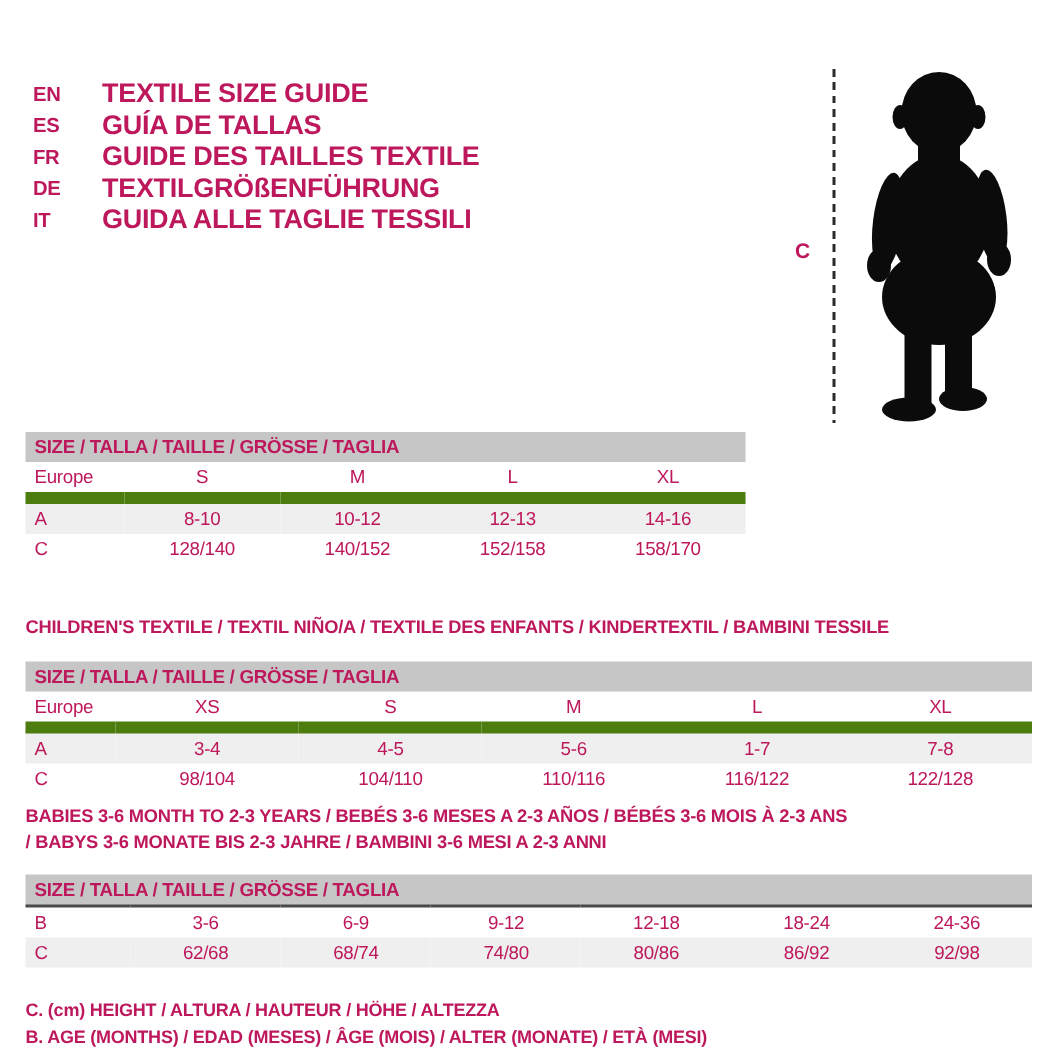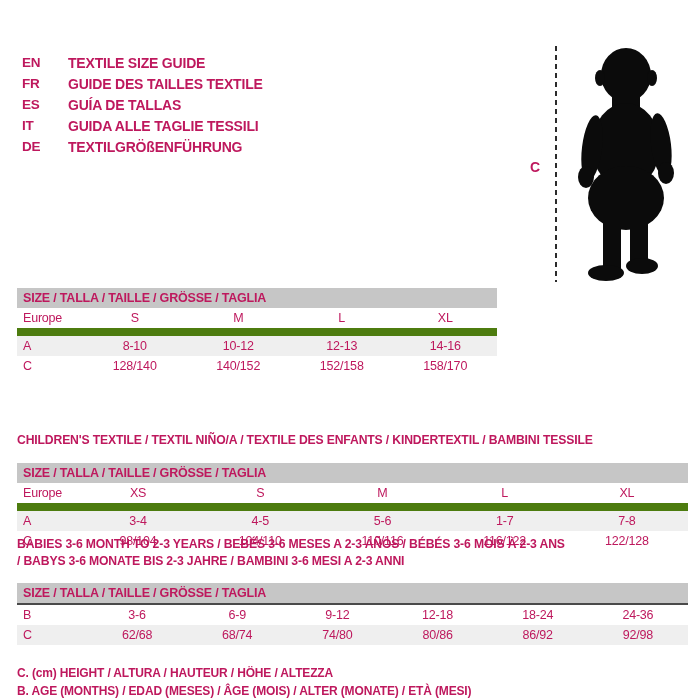--- a/index.html
+++ b/index.html
@@ -11,21 +11,21 @@
     font-family: "Liberation Sans", sans-serif;
     color: #be185d;
     overflow: hidden;
     margin-top: 36px;
   }
 
   
   .langs { position: absolute; left: 22px; top: 16px; }
   .lang-row { display: flex; height: 21px; align-items: center; }
   .lang-code { width: 46px; font-size: 13.5px; font-weight: bold; letter-spacing: -0.2px; }
-  .lang-title { font-size: 14px; font-weight: bold; letter-spacing: -0.2px; white-space: nowrap; }
+  .lang-title { font-size: 18px; font-weight: bold; letter-spacing: -0.2px; white-space: nowrap; }
 
   
   .figure { position: absolute; left: 520px; top: 8px; width: 178px; height: 242px; }
   .height-line {
     position: absolute; left: 35px; top: 2px; width: 2px; height: 236px;
     background: repeating-linear-gradient(to bottom, #2b2b2b 0 5px, transparent 5px 9px);
   }
   .height-label {
     position: absolute; left: 10px; top: 115px;
     font-size: 14px; font-weight: bold;
@@ -33,21 +33,21 @@
   .baby-svg { position: absolute; left: 46px; top: 0; }
 
   
   .section { position: absolute; left: 17px; }
   .sec-title {
     font-size: 12.2px; font-weight: bold; letter-spacing: -0.15px;
     line-height: 16px; white-space: nowrap;
   }
   .sec-title.wrap { white-space: normal; max-width: 552px; line-height: 17px; }
   #section-junior   { top: 252px; width: 480px; }
-  #section-children { top: 396px; width: 671px; }
+  #section-children { top: 374px; width: 671px; }
   #section-babies   { top: 500px; width: 671px; }
   #section-junior .sec-title   { margin-bottom: 17px; }
   #section-children .sec-title { margin-bottom: 15px; }
   #section-babies .sec-title   { margin-bottom: 13px; }
 
   table.size-table {
     width: 100%; border-collapse: collapse; table-layout: fixed;
     font-size: 12.5px; letter-spacing: -0.2px;
   }
   table.size-table td { height: 20px; padding: 0 20px; text-align: center; }
@@ -68,34 +68,34 @@
 <body>
 
 <div id="page">
 
   <div class="langs">
     <div class="lang-row">
       <span class="lang-code">EN</span>
       <span class="lang-title">TEXTILE SIZE GUIDE</span>
     </div>
     <div class="lang-row">
+      <span class="lang-code">ES</span>
+      <span class="lang-title">GUÍA DE TALLAS</span>
+    </div>
+    <div class="lang-row">
       <span class="lang-code">FR</span>
       <span class="lang-title">GUIDE DES TAILLES TEXTILE</span>
     </div>
     <div class="lang-row">
-      <span class="lang-code">ES</span>
-      <span class="lang-title">GUÍA DE TALLAS</span>
+      <span class="lang-code">DE</span>
+      <span class="lang-title">TEXTILGRÖßENFÜHRUNG</span>
     </div>
     <div class="lang-row">
       <span class="lang-code">IT</span>
       <span class="lang-title">GUIDA ALLE TAGLIE TESSILI</span>
-    </div>
-    <div class="lang-row">
-      <span class="lang-code">DE</span>
-      <span class="lang-title">TEXTILGRÖßENFÜHRUNG</span>
     </div>
   </div>
 
   <div class="figure">
     <span class="height-label">C</span>
     <div class="height-line"></div>
     <svg class="baby-svg" width="128" height="240" viewBox="0 0 128 240">
       <g fill="#0b0b0b">
 
         <ellipse cx="60" cy="31" rx="25" ry="27"></ellipse>

